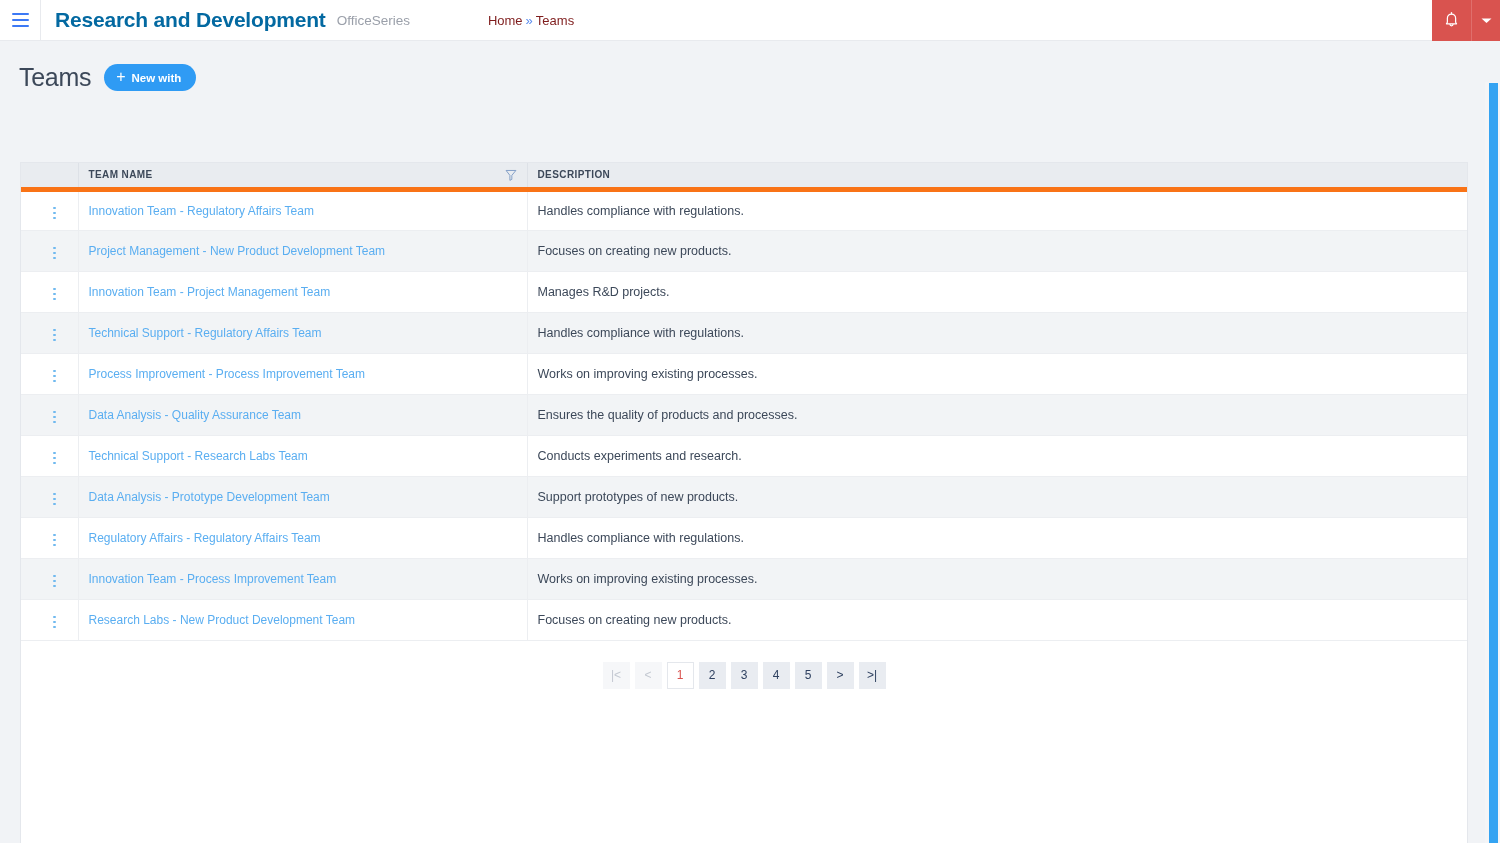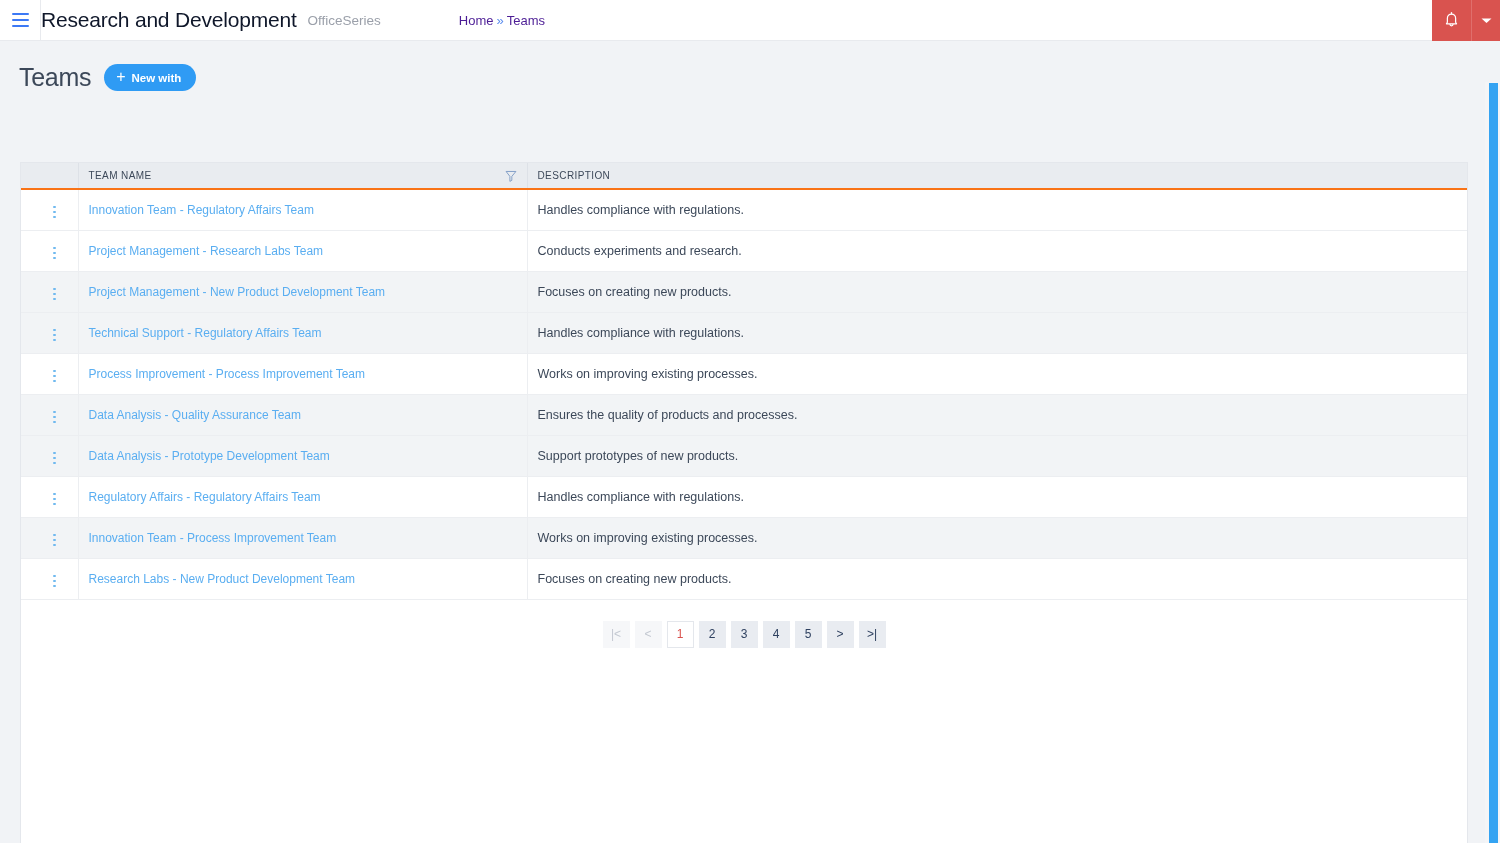--- a/index.html
+++ b/index.html
@@ -27,35 +27,36 @@
     cursor: pointer;
   }
   .hamburger span {
     display: block; width: 17px; height: 2px;
     background: #3c79f5; border-radius: 1px;
   }
   .topbar-divider {
     width: 1px; height: 41px; background: #e8eaee;
   }
   .brand {
-    font-size: 21px; font-weight: normal;
-    color: #0f172a;
+    font-size: 21px; font-weight: bold;
+    color: #0369a1;
+    margin-left: 14px;
     letter-spacing: -0.2px;
     white-space: nowrap;
   }
   .brand-sub {
     font-size: 13.5px; color: #9ba0aa;
     margin-left: 11px; white-space: nowrap;
   }
   .breadcrumb {
     margin-left: 78px;
     font-size: 13px; color: #5b8def;
     white-space: nowrap;
   }
-  .breadcrumb a { color: #4c1d95; text-decoration: none; }
+  .breadcrumb a { color: #7f1d1d; text-decoration: none; }
   .breadcrumb .sep { color: #5b8def; margin: 0 3px; }
 
   .topbar-right {
     position: absolute; right: 0; top: 0;
     height: 41px; display: flex;
   }
   .btn-red {
     background: #d9534f;
     border: none;
     width: 39px; height: 41px;
@@ -104,26 +105,26 @@
   }
   table.grid {
     width: 100%;
     border-collapse: collapse;
     table-layout: fixed;
   }
   table.grid th {
     background: #e9ecf0;
     height: 26px;
     font-size: 10px;
-    font-weight: normal;
+    font-weight: bold;
     letter-spacing: 0.4px;
     color: #3c4859;
     text-align: left;
     padding: 0 0 0 10px;
-    border-bottom: 2px solid #f97316;
+    border-bottom: 5px solid #f97316;
     position: relative;
     vertical-align: middle;
   }
   th.col-menu { width: 57px; padding: 0; }
   th.col-name { width: 449px; border-left: 1px solid #dde1e7; }
   th.col-desc { border-left: 1px solid #dde1e7; }
   .filter-icon {
     position: absolute; right: 10px; top: 50%;
     transform: translateY(-50%);
     cursor: pointer; line-height: 0;
@@ -263,38 +264,38 @@
       <tbody id="tbody">
           <tr class="row-norm">
             <td class="cell-menu"><span class="dots">
                 <i></i>
                 <i></i>
                 <i></i>
               </span></td>
             <td class="cell-name"><a class="team-link" href="#">Innovation Team - Regulatory Affairs Team</a></td>
             <td class="cell-desc">Handles compliance with regulations.</td>
           </tr>
-          <tr class="row-norm">
-            <td class="cell-menu"><span class="dots">
-                <i></i>
-                <i></i>
-                <i></i>
-              </span></td>
-            <td class="cell-name"><a class="team-link" href="#">Project Management - Research Labs Team</a></td>
-            <td class="cell-desc">Conducts experiments and research.</td>
-          </tr>
           <tr class="row-alt">
             <td class="cell-menu"><span class="dots">
                 <i></i>
                 <i></i>
                 <i></i>
               </span></td>
             <td class="cell-name"><a class="team-link" href="#">Project Management - New Product Development Team</a></td>
             <td class="cell-desc">Focuses on creating new products.</td>
           </tr>
+          <tr class="row-norm">
+            <td class="cell-menu"><span class="dots">
+                <i></i>
+                <i></i>
+                <i></i>
+              </span></td>
+            <td class="cell-name"><a class="team-link" href="#">Innovation Team - Project Management Team</a></td>
+            <td class="cell-desc">Manages R&amp;D projects.</td>
+          </tr>
           <tr class="row-alt">
             <td class="cell-menu"><span class="dots">
                 <i></i>
                 <i></i>
                 <i></i>
               </span></td>
             <td class="cell-name"><a class="team-link" href="#">Technical Support - Regulatory Affairs Team</a></td>
             <td class="cell-desc">Handles compliance with regulations.</td>
           </tr>
           <tr class="row-norm">
@@ -307,20 +308,29 @@
             <td class="cell-desc">Works on improving existing processes.</td>
           </tr>
           <tr class="row-alt">
             <td class="cell-menu"><span class="dots">
                 <i></i>
                 <i></i>
                 <i></i>
               </span></td>
             <td class="cell-name"><a class="team-link" href="#">Data Analysis - Quality Assurance Team</a></td>
             <td class="cell-desc">Ensures the quality of products and processes.</td>
+          </tr>
+          <tr class="row-norm">
+            <td class="cell-menu"><span class="dots">
+                <i></i>
+                <i></i>
+                <i></i>
+              </span></td>
+            <td class="cell-name"><a class="team-link" href="#">Technical Support - Research Labs Team</a></td>
+            <td class="cell-desc">Conducts experiments and research.</td>
           </tr>
           <tr class="row-alt">
             <td class="cell-menu"><span class="dots">
                 <i></i>
                 <i></i>
                 <i></i>
               </span></td>
             <td class="cell-name"><a class="team-link" href="#">Data Analysis - Prototype Development Team</a></td>
             <td class="cell-desc">Support prototypes of new products.</td>
           </tr>

